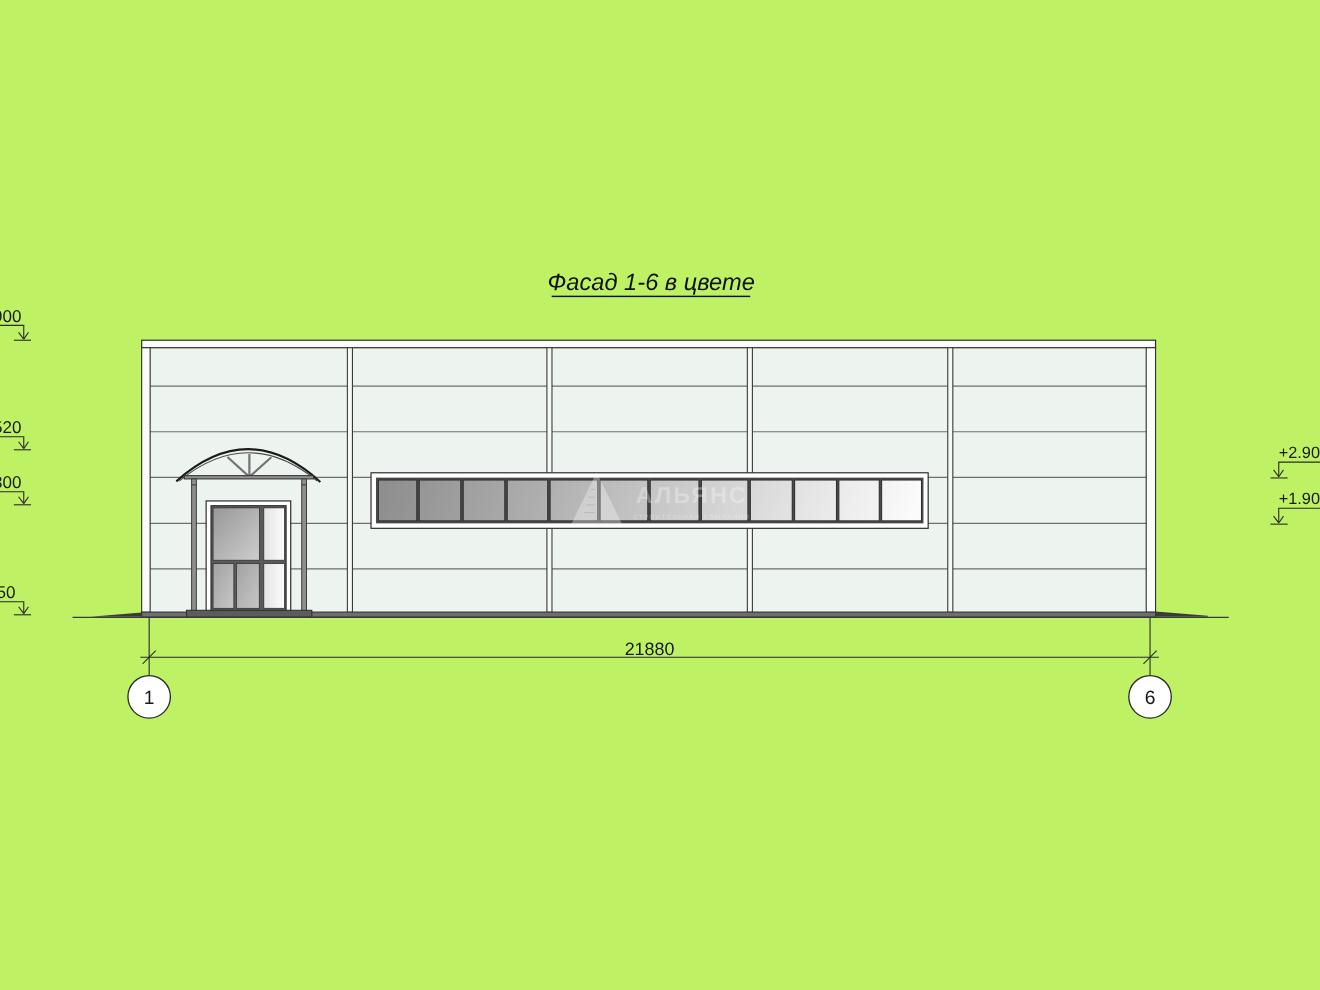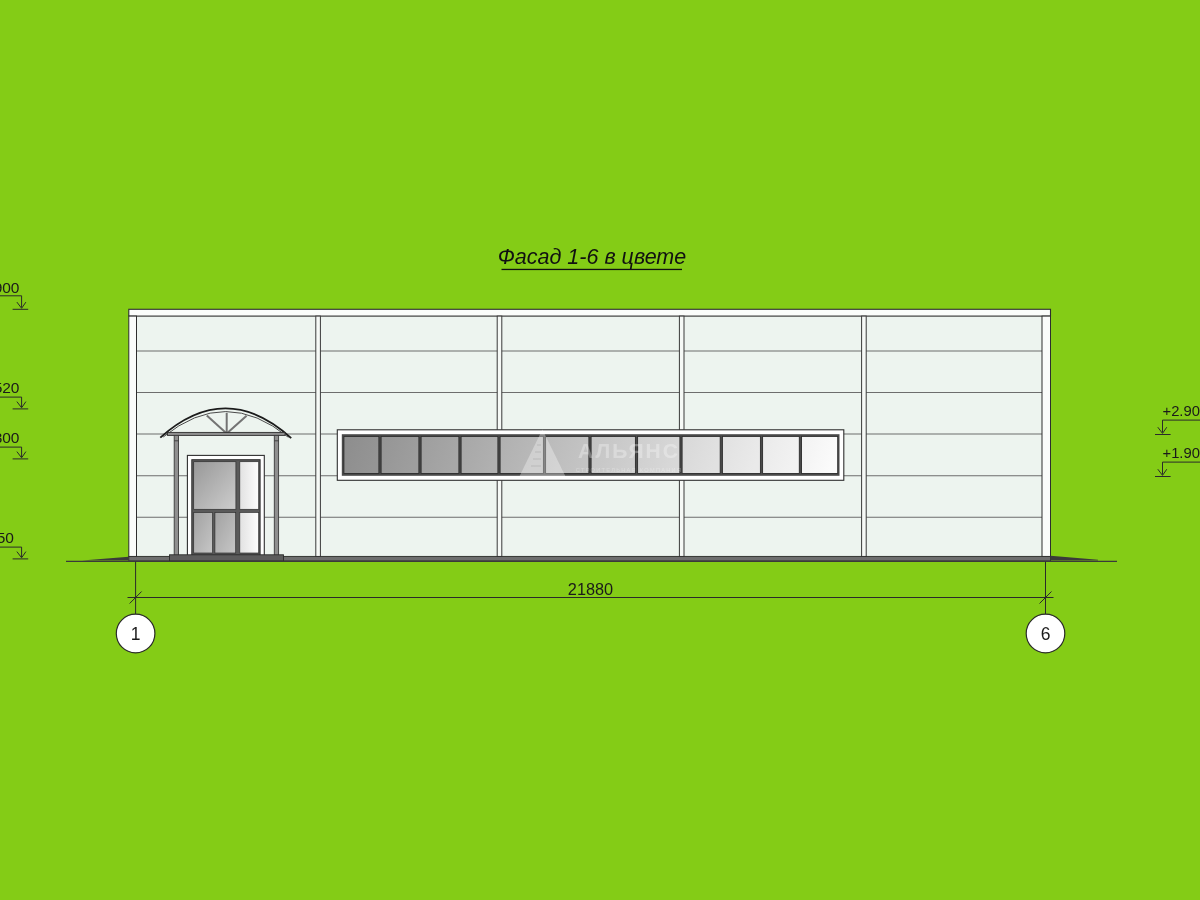--- a/index.html
+++ b/index.html
@@ -1,16 +1,16 @@
 <!DOCTYPE html>
 <html><head>
 <meta charset="utf-8">
 <style>
 html,body{margin:0;padding:0;background:#ffffff;}
-#page{position:relative;width:1200px;height:900px;background:#84cc16;overflow:hidden;
+#page{position:relative;width:1200px;height:900px;background:#bef264;overflow:hidden;
 font-family:"Liberation Sans", sans-serif;}
 svg{position:absolute;left:0;top:0;}
 </style>
 </head>
 <body>
 <div id="page">
 <svg width="1200" height="900" viewBox="0 0 1200 900">
 <defs>
 <linearGradient id="gdoorL" x1="0" y1="0" x2="1" y2="1">
   <stop offset="0" stop-color="#989898"></stop>

